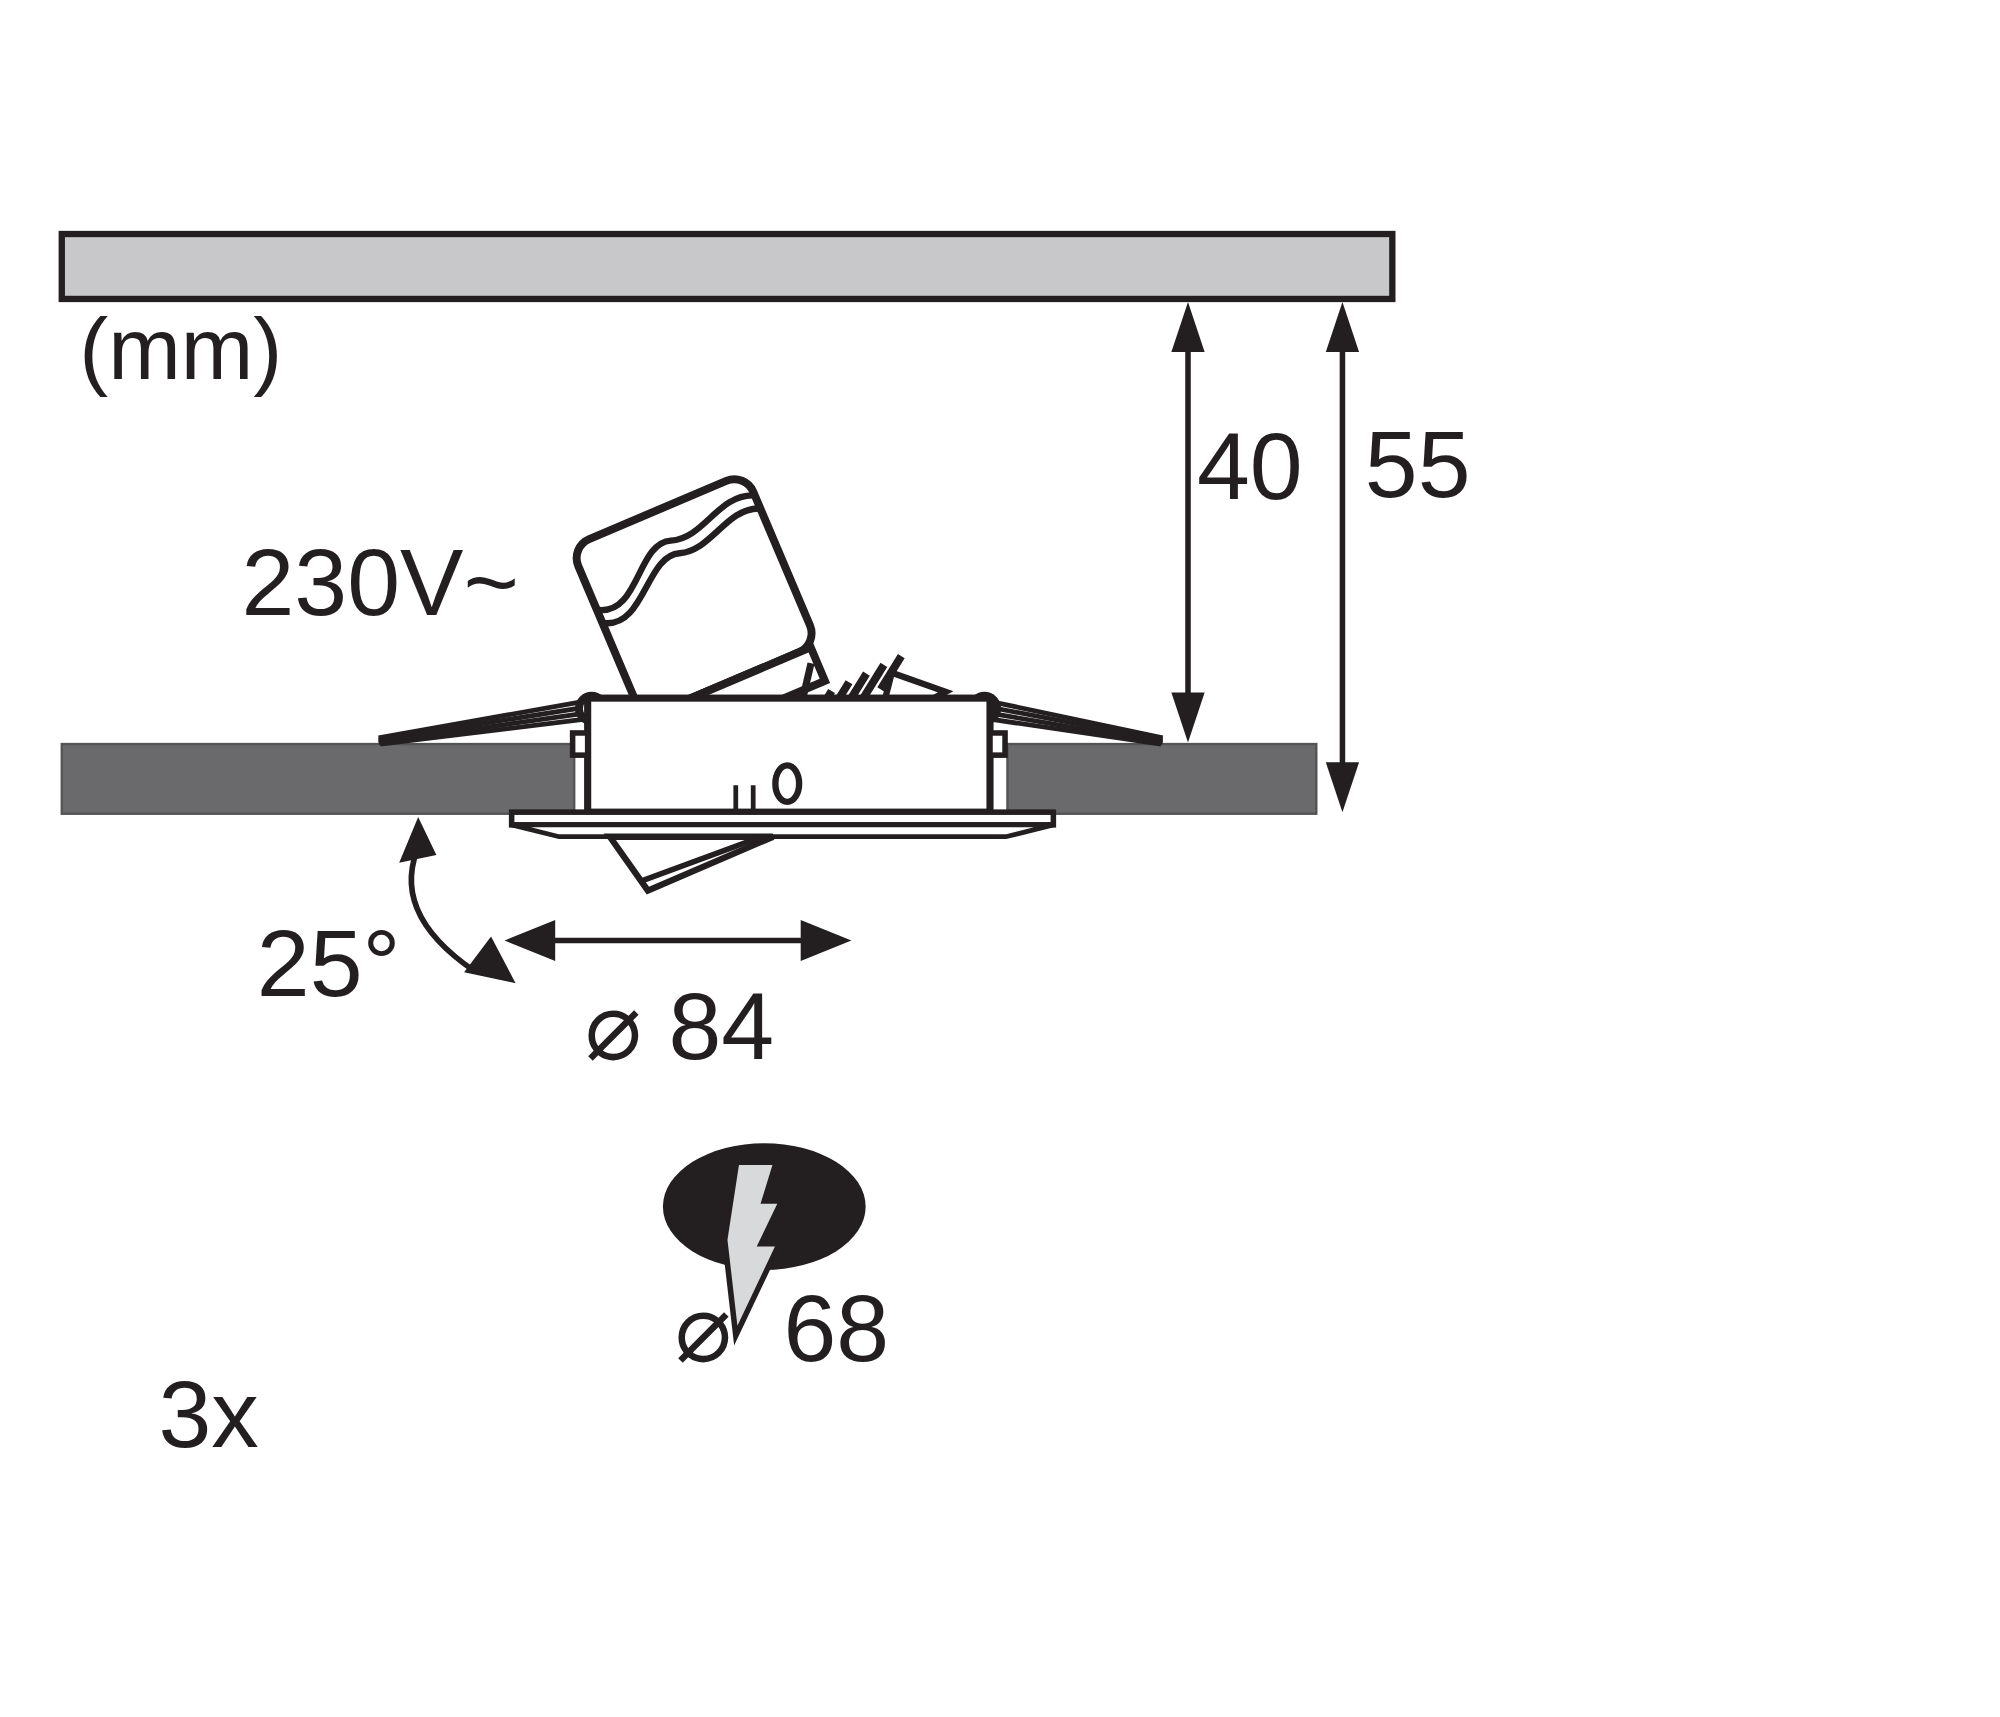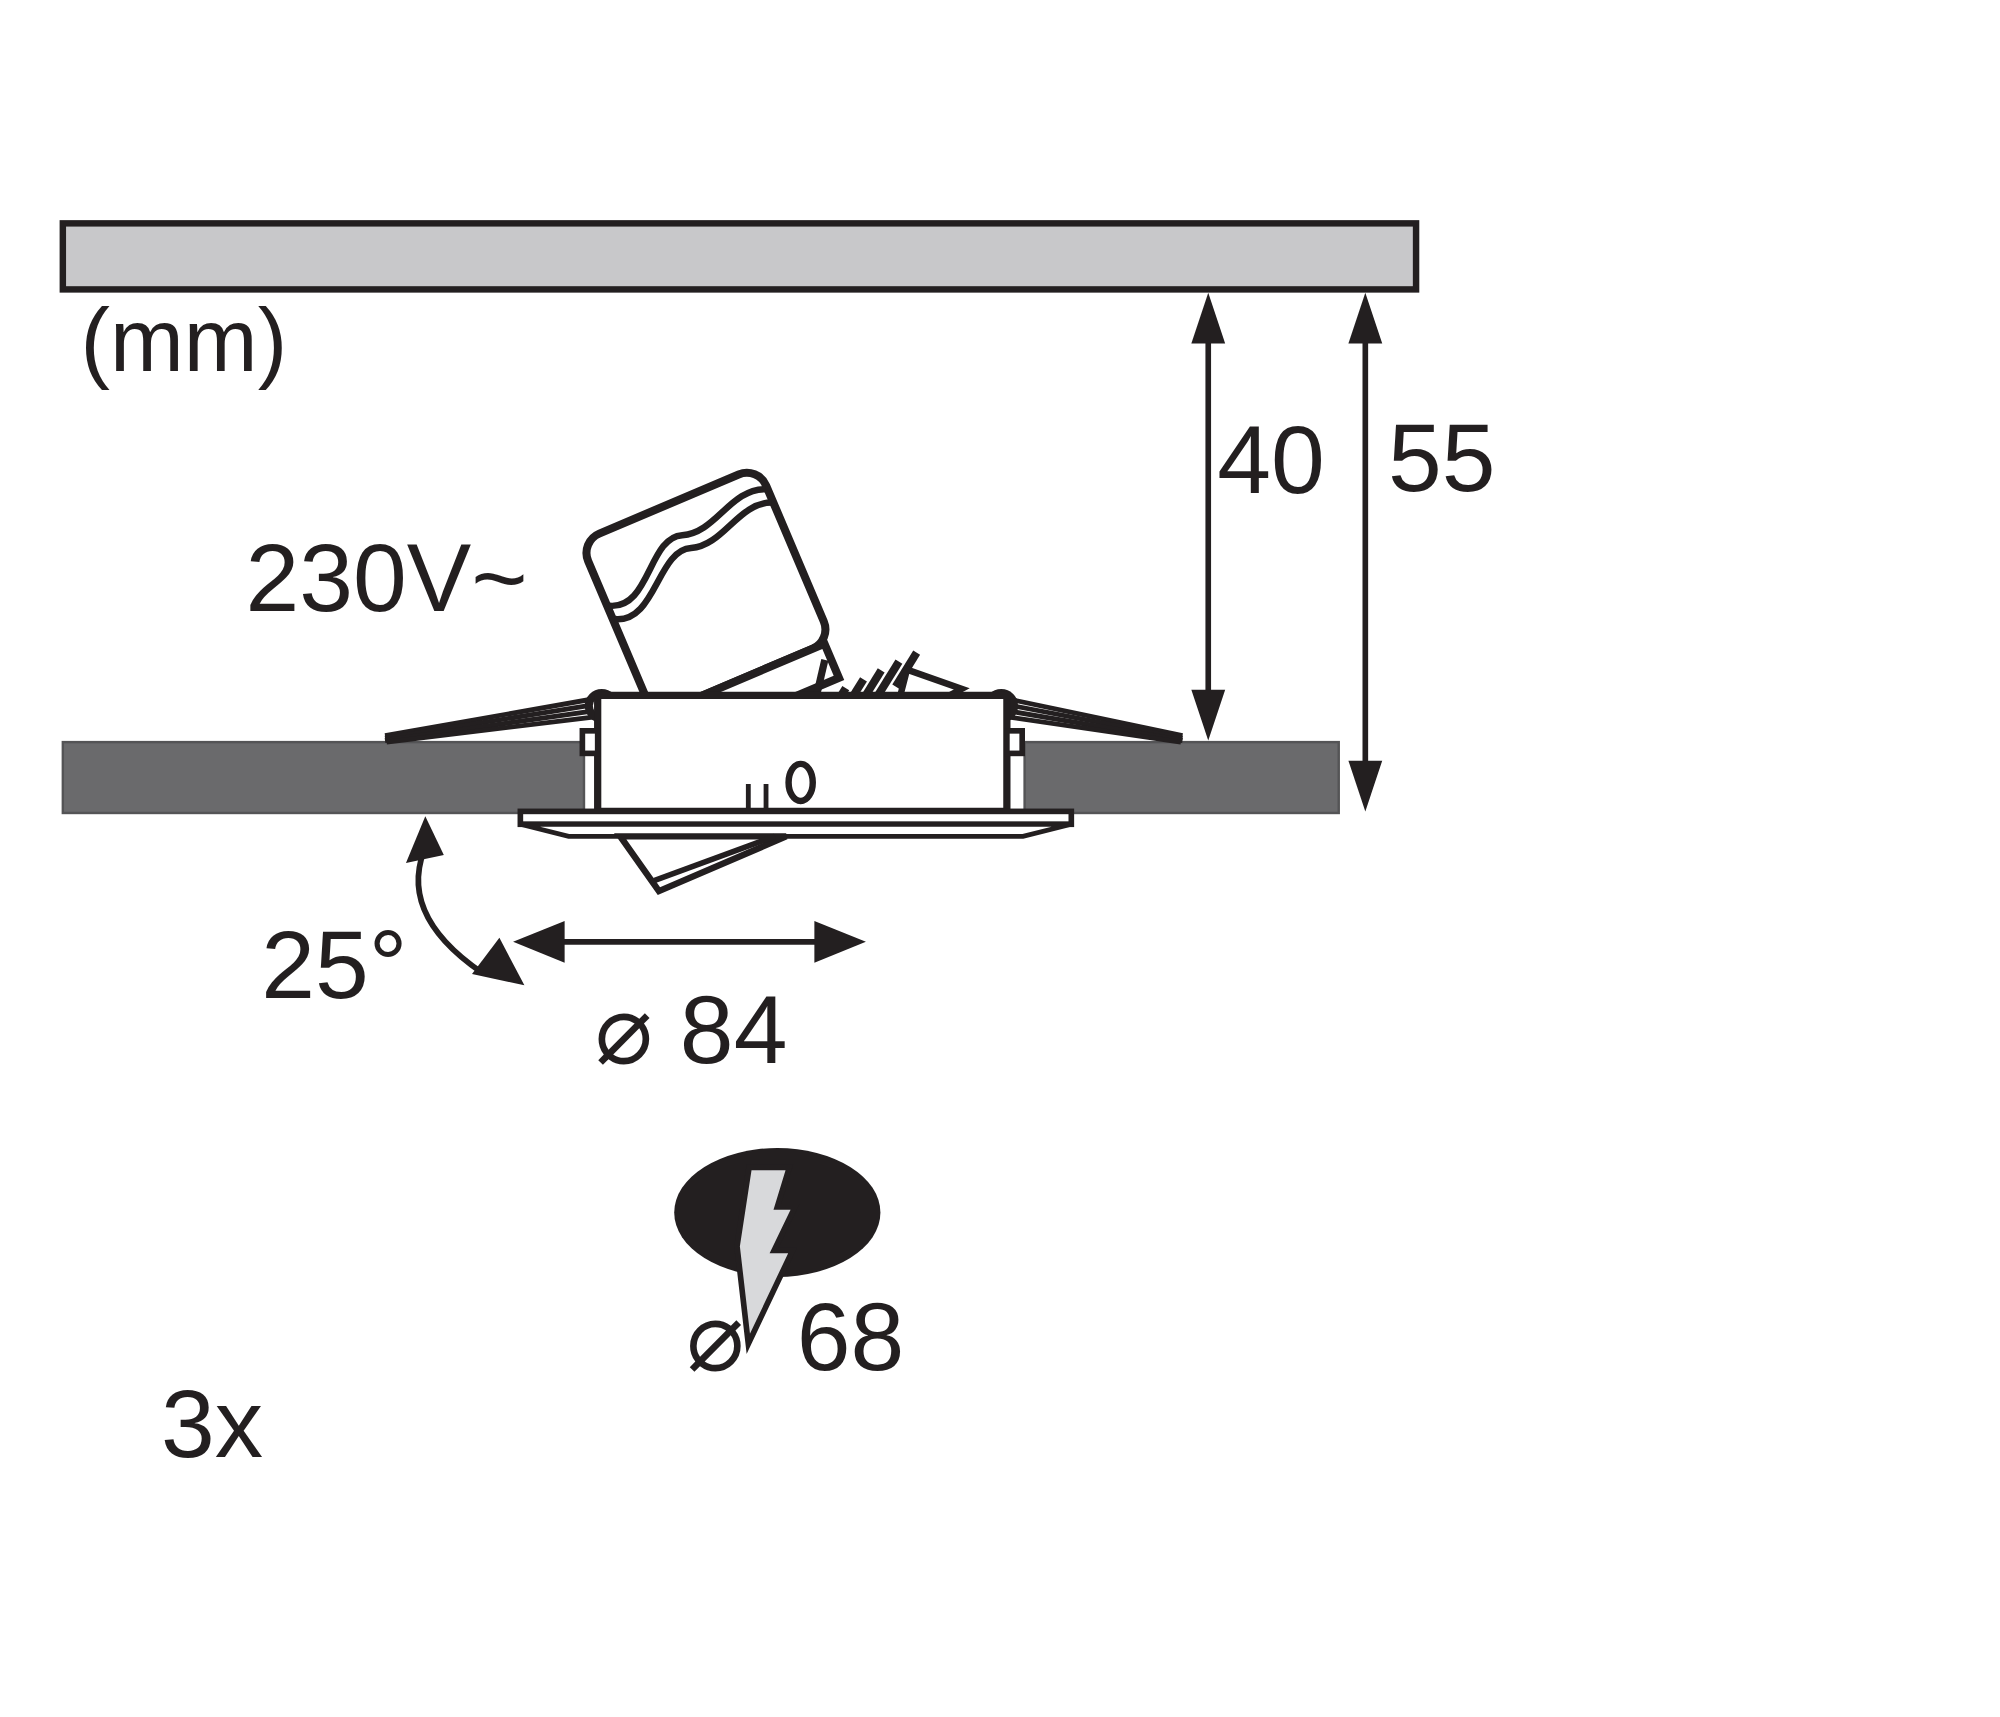--- a/index.html
+++ b/index.html
@@ -1,16 +1,16 @@
 <!DOCTYPE html>
 <html><head>
 <meta charset="utf-8">
 <style>
   html,body{margin:0;padding:0;background:#ffffff;}
-  .stage{position:relative;width:1584px;height:1717px;background:#ffffff;overflow:hidden;padding-left:27px;}
+  .stage{position:relative;width:1584px;height:1717px;background:#ffffff;overflow:hidden;}
   .stage svg{position:absolute;left:0;top:0;width:100%;height:100%;}
   svg text{
     font-family:"Liberation Sans","DejaVu Sans",sans-serif;
     fill:#231f20;
   }
   .lbl-big{font-size:120px;}
   .lbl-mid{font-size:110px;}
   .ln{stroke:#231f20;fill:none;}
   .shape{stroke:#231f20;}
   .white{fill:#ffffff;}

